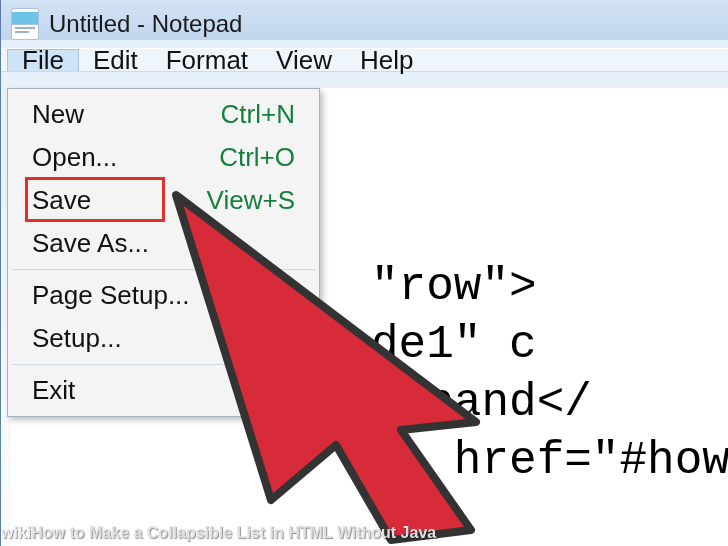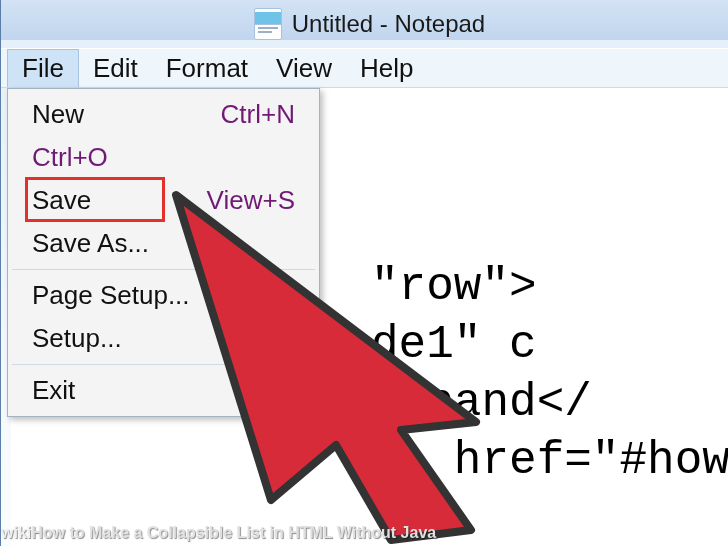--- a/index.html
+++ b/index.html
@@ -18,21 +18,20 @@
     border-left: 1px solid #5a7ea8;
   }
   .title-bar {
     height: 48px;
     display: flex;
     align-items: center;
     padding-left: 10px;
     gap: 10px;
     font-size: 24px;
     color: #1a1a1a;
-    justify-content: center;
   }
   .title-bar .icon-wrap {
     width: 28px; height: 32px;
     background: #fdfdfd;
     border: 1px solid #a8c1df;
     border-radius: 2px;
     position: relative;
   }
   .title-bar .icon-wrap::after {
     content: "";
@@ -49,21 +48,21 @@
     left: 3px;
     width: 20px;
     bottom: 6px;
     height: 10px;
     background:
       linear-gradient(#9ab0c8, #9ab0c8) 0 0 / 100% 2px no-repeat,
       linear-gradient(#9ab0c8, #9ab0c8) 0 4px / 100% 2px no-repeat,
       linear-gradient(#9ab0c8, #9ab0c8) 0 8px / 70% 2px no-repeat;
   }
   .menu-bar {
-    height: 40px;
+    height: 24px;
     background: #eef5fb;
     border-top: 1px solid #fff;
     border-bottom: 1px solid #d0dae5;
     display: flex;
     align-items: stretch;
     padding-left: 6px;
     font-size: 26px;
   }
   .menu-bar .menu-item {
     padding: 4px 14px;
@@ -101,21 +100,21 @@
     font-size: 26px;
   }
   .dropdown .dd-item {
     display: flex;
     justify-content: space-between;
     padding: 6px 22px 6px 22px;
     color: #111;
     cursor: default;
   }
   .dropdown .dd-item .lab { flex: 1; }
-  .dropdown .dd-item .sc { color: #701a75; }
+  .dropdown .dd-item .sc { color: #15803d; }
   .dropdown .sep {
     border-top: 1px solid #d1d8de;
     margin: 4px 2px;
   }
   .highlight-box {
     position: absolute;
     border: 3px solid #e0312b;
     pointer-events: none;
   }
   .watermark {
@@ -169,20 +168,21 @@
 de1" c
 Expand&lt;/
 &lt;a href="#how1" c</span></div>
 
   <div class="dropdown">
     <div class="dd-item">
       <span class="lab">New</span>
       <span class="sc">Ctrl+N</span>
     </div>
     <div class="dd-item">
+      <span class="lab">Open...</span>
       <span class="sc">Ctrl+O</span>
     </div>
     <div class="dd-item" id="dd-save">
       <span class="lab">Save</span>
       <span class="sc">View+S</span>
     </div>
     <div class="dd-item">
       <span class="lab">Save As...</span>
       <span class="sc"></span>
     </div>

